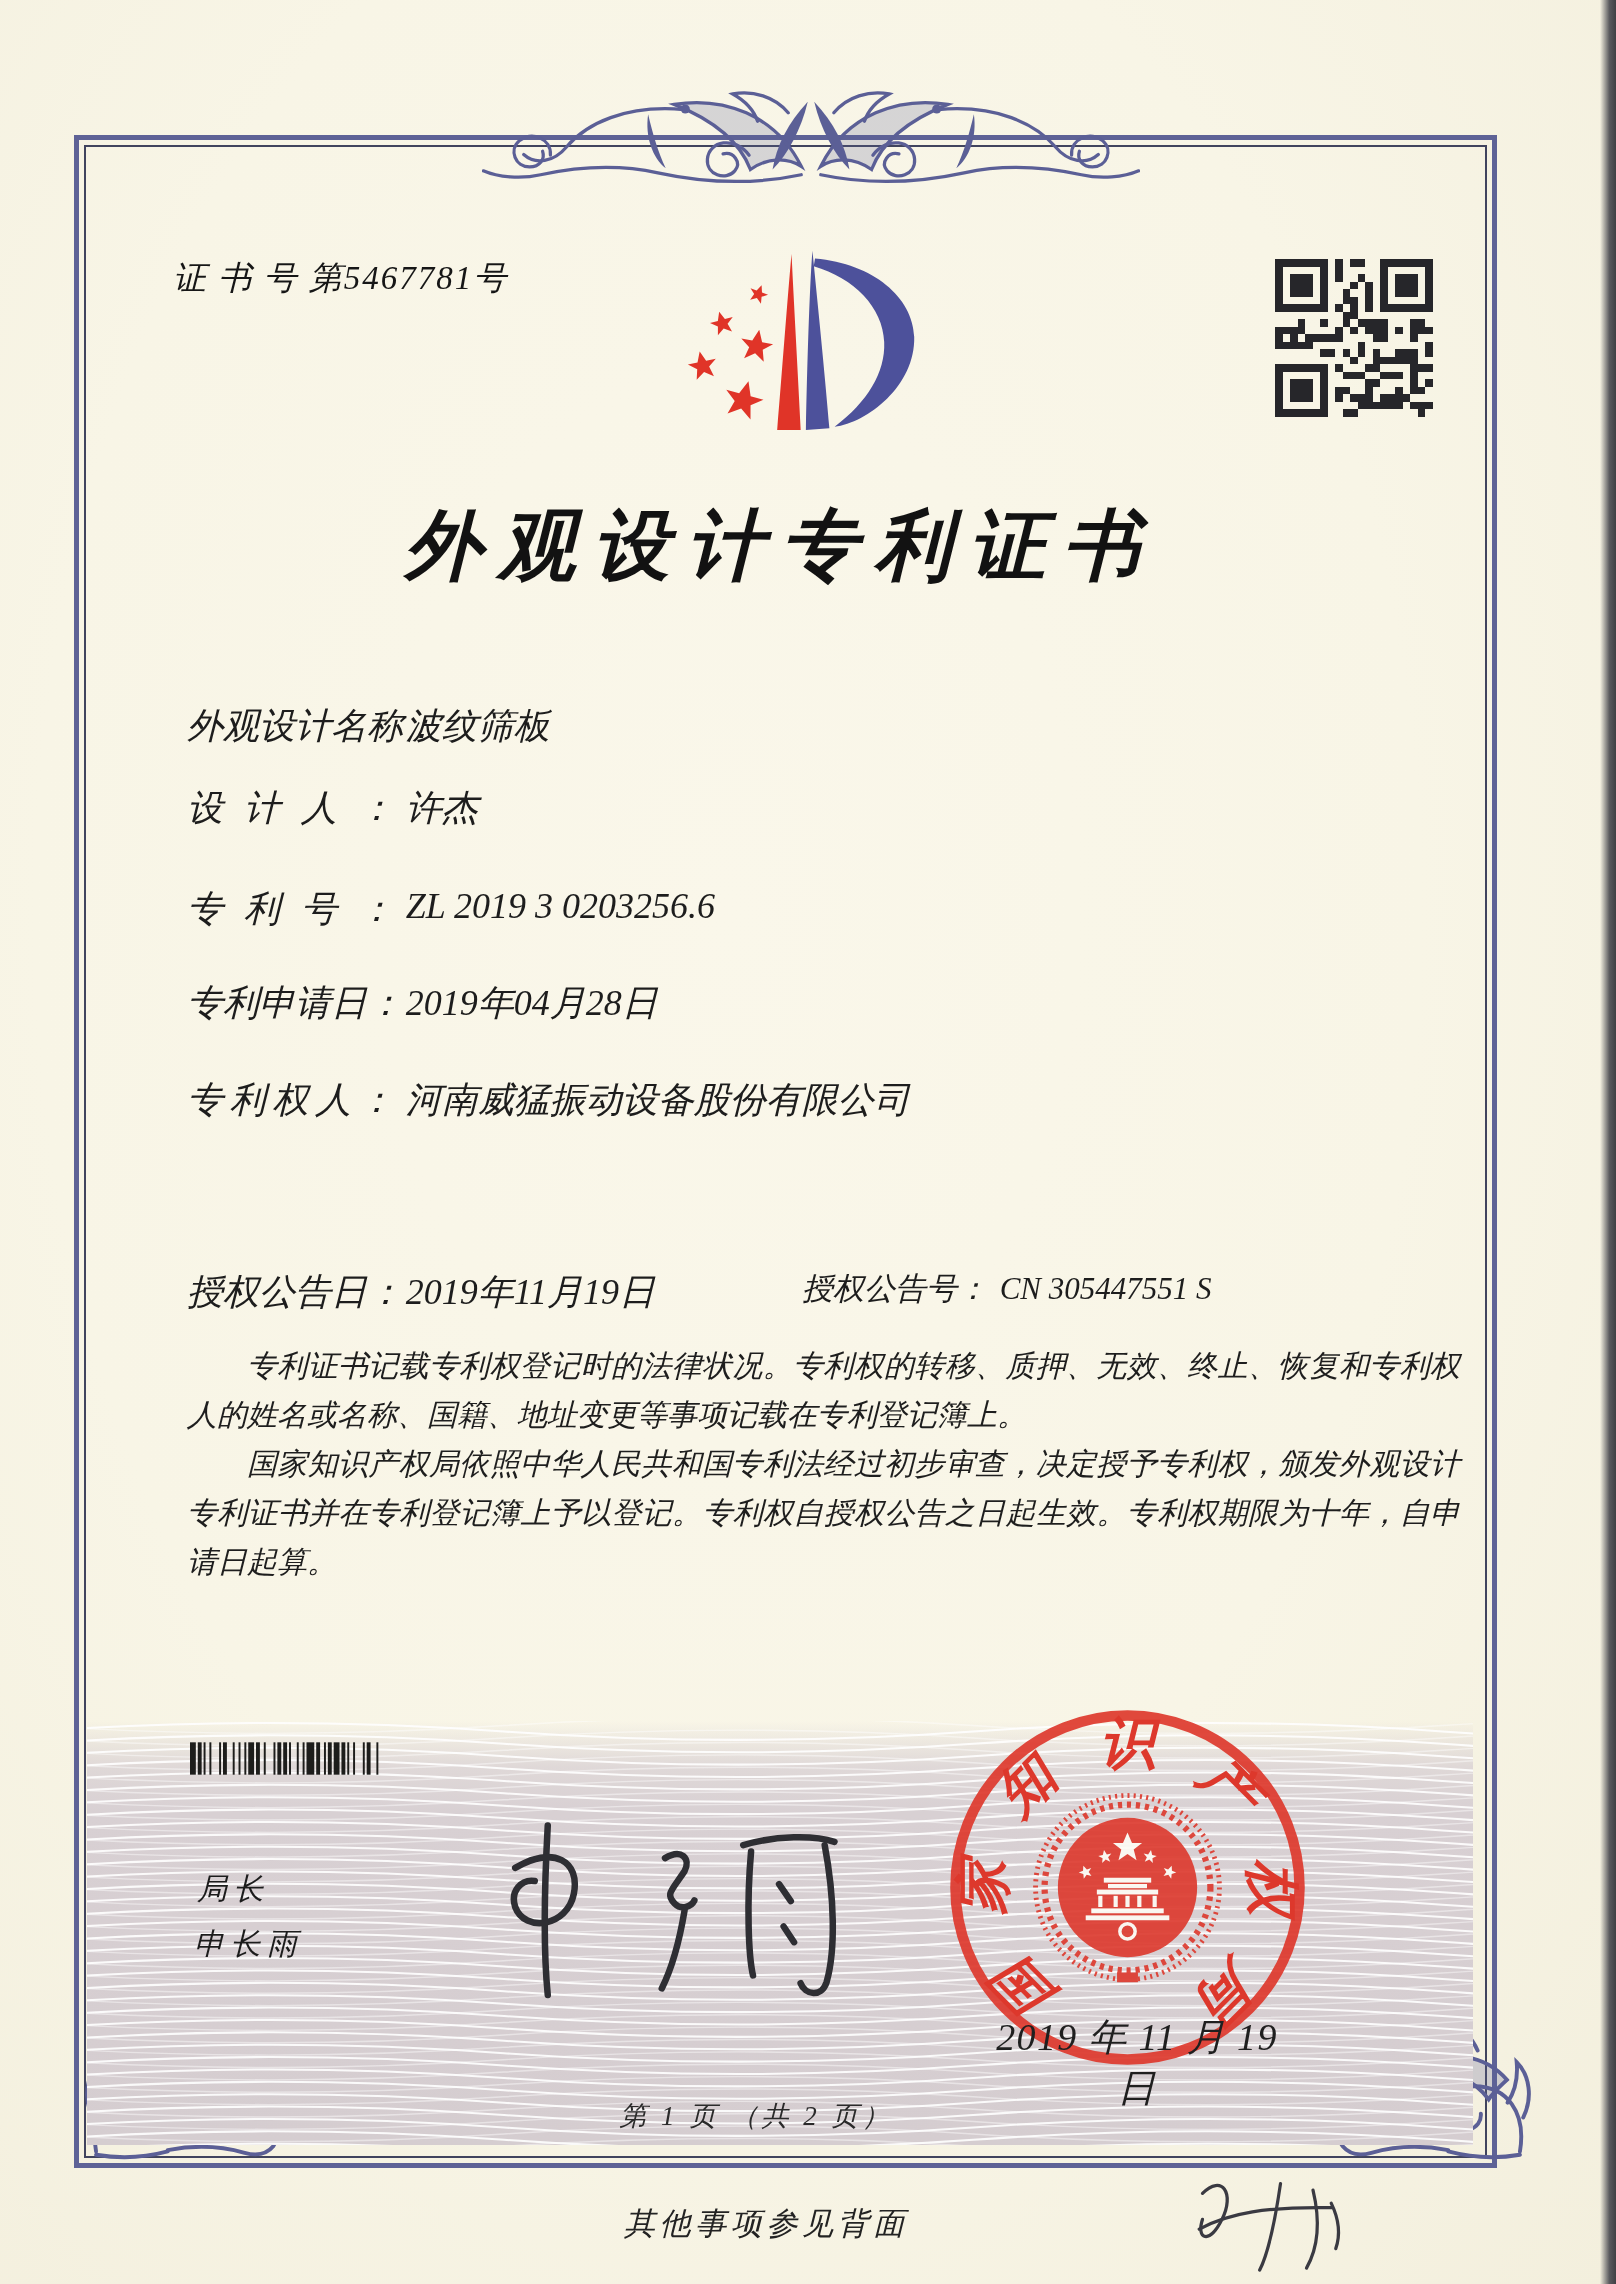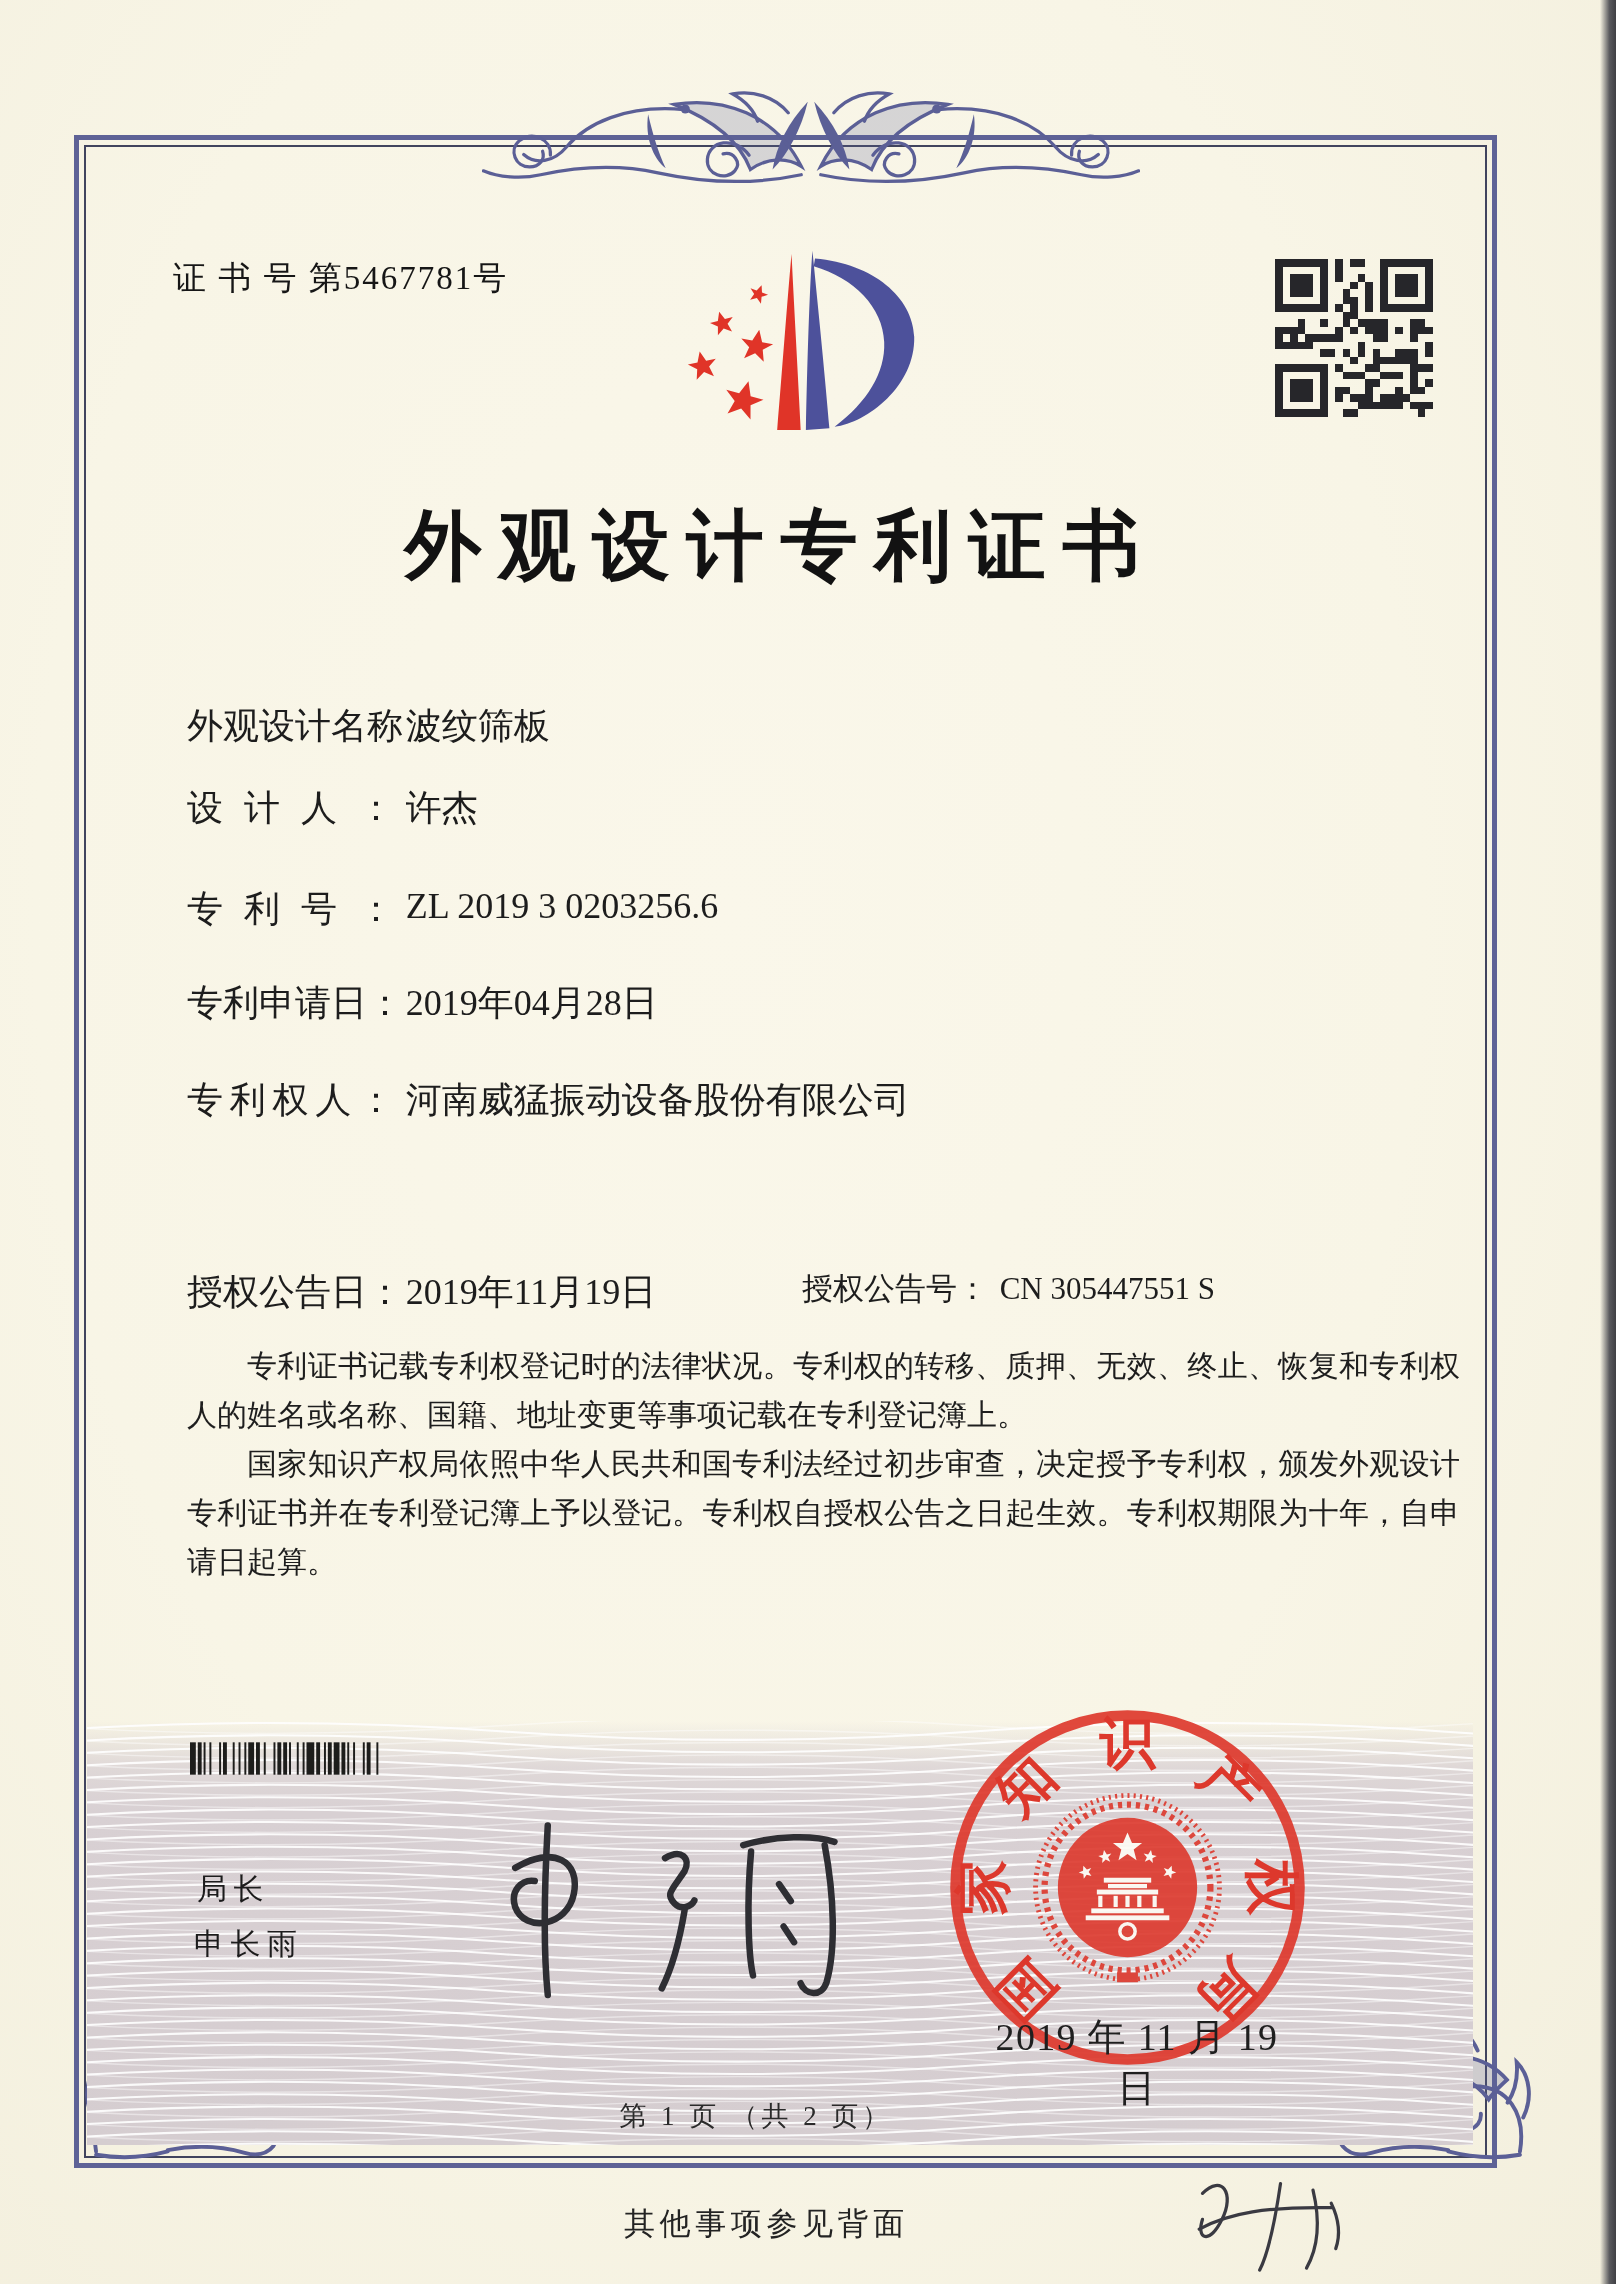--- a/index.html
+++ b/index.html
@@ -1,19 +1,19 @@
 <!DOCTYPE html>
 <html style="font-size:10.4px"><head>
 <meta charset="utf-8">
 <style>
   html,body{margin:0;padding:0;background:#e8e6da;}
   .page{
     position:relative; width:1617px; height:2284px; overflow:hidden;
     background:radial-gradient(ellipse at 45% 40%, #faf7ea 0%, #f8f5e6 55%, #f3efdd 100%);
-    font-family:"Liberation Serif","DejaVu Serif",serif; color:#1c1c1c;
+    font-family:"Liberation Serif","DejaVu Serif",serif; color:#1c1c1c;font-style:italic;
   }
   .abs{position:absolute;}
   
   .scan-edge{right:0;top:0;width:17px;height:100%;
     background:linear-gradient(90deg, rgba(70,70,74,0) 0%, #5a5a5e 55%, #3c3c40 100%);}
   
   .border-frame{left:74px;top:135px;width:1413px;height:2023px;border:5.9px solid #5e6296;}
   .border-inner{position:absolute;left:4.6px;top:4.6px;right:4.6px;bottom:4.6px;border:2px solid #41445e;}
   
   .cert-no{left:173px;top:256px;font-size:33px;letter-spacing:2px;color:#161616;}

